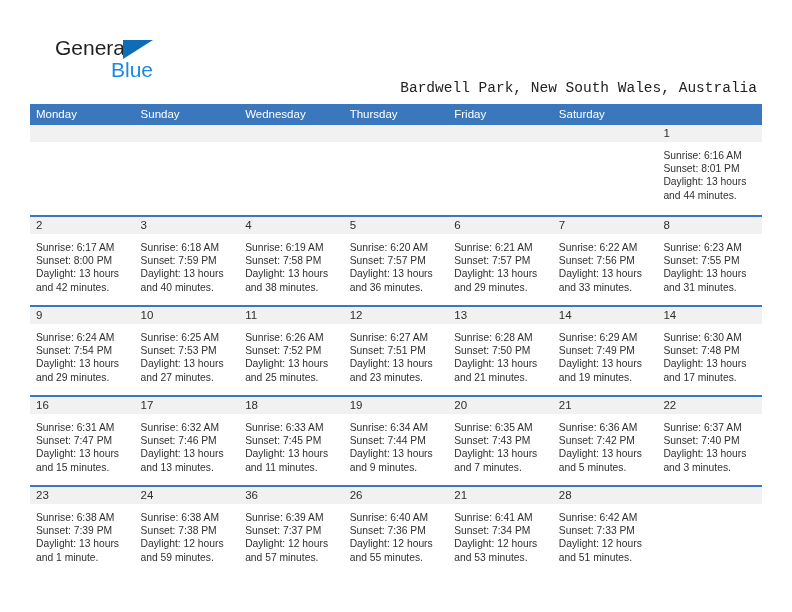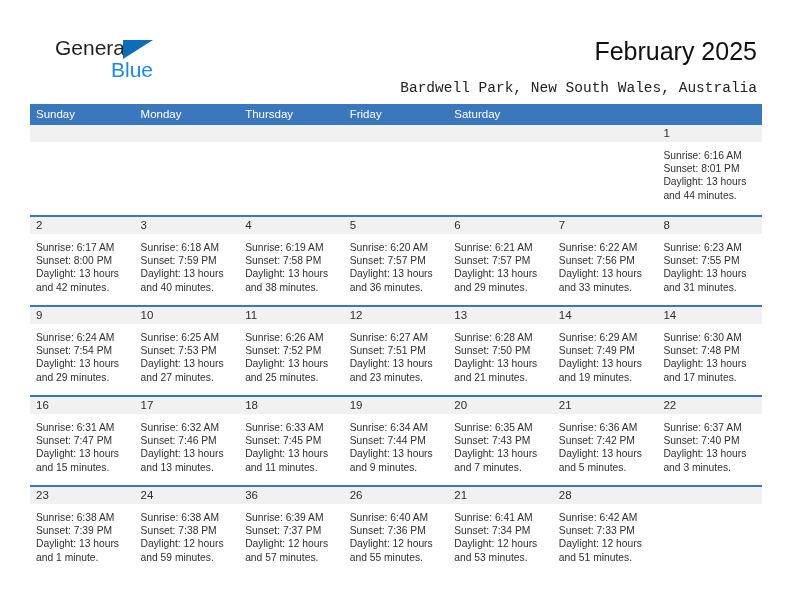--- a/index.html
+++ b/index.html
@@ -174,29 +174,29 @@
 <div class="page">
 
   <div class="top">
 
     <div class="logo">
       <span class="logo-general">General</span>
       <span class="logo-tri"></span>
       <span class="logo-blue">Blue</span>
     </div>
 
-    <div class="title">February 2025</div>
     <div class="subtitle">Bardwell Park, New South Wales, Australia</div>
   </div>
 
   <div class="cal">
 
     <div class="weekdays">
+      <div class="weekday">Monday</div>
       <div class="weekday">Sunday</div>
-      <div class="weekday">Monday</div>
+      <div class="weekday">Wednesday</div>
       <div class="weekday">Thursday</div>
       <div class="weekday">Friday</div>
       <div class="weekday">Saturday</div>
     </div>
 
     <div id="weeks-container">
         <div class="week first">
           <div class="days">
             <div class="day empty">
               <div class="daynum"></div>

